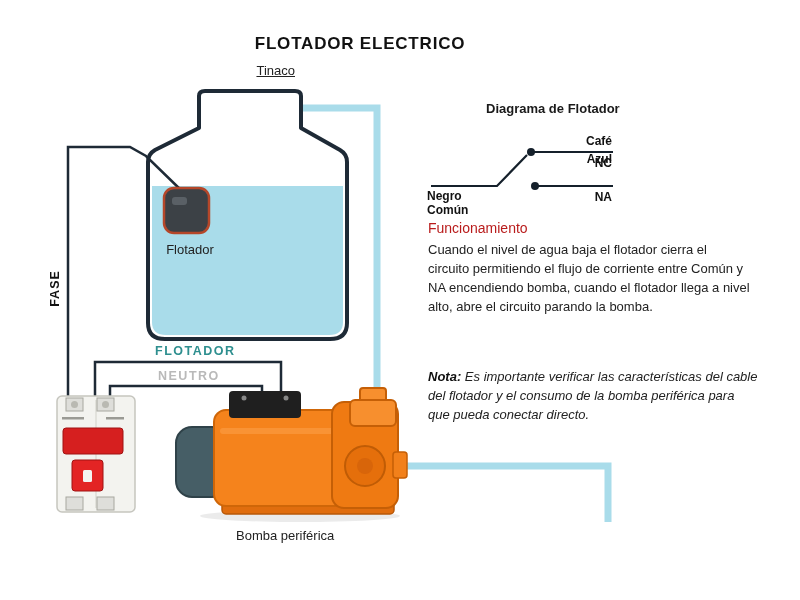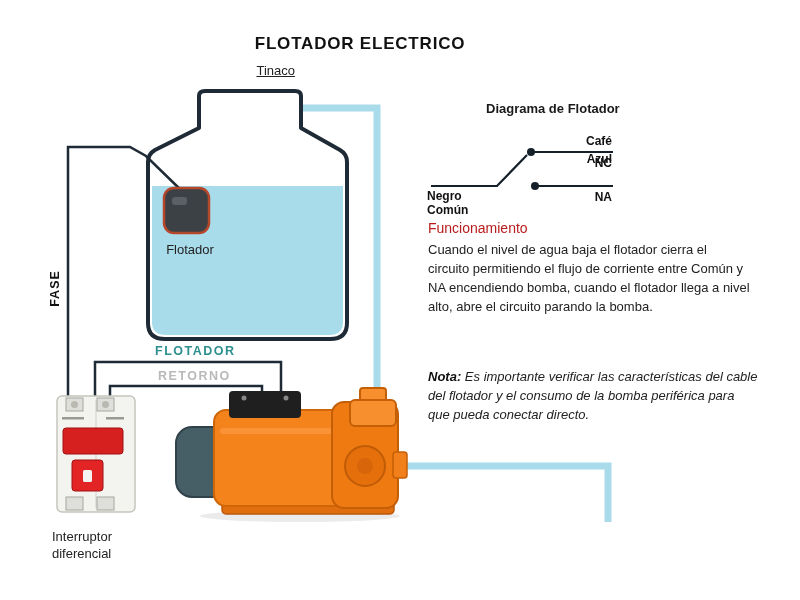--- a/index.html
+++ b/index.html
@@ -105,32 +105,32 @@
       <circle cx="531" cy="152" r="4" fill="#15202b" stroke="none"></circle>
       <circle cx="535" cy="186" r="4" fill="#15202b" stroke="none"></circle>
     </g>
   </svg>
 
   <div class="lbl title">FLOTADOR ELECTRICO</div>
   <div class="lbl tinaco">Tinaco</div>
   <div class="lbl flotador">Flotador</div>
   <div class="lbl fase">FASE</div>
   <div class="lbl retorno">FLOTADOR</div>
-  <div class="lbl neutro">RETORNO</div>
+  <div class="lbl neutro">NEUTRO</div>
 
   <div class="lbl diag-title">Diagrama de Flotador</div>
   <div class="lbl wire-tag cafe">Café</div>
   <div class="lbl wire-tag nc">NC</div>
   <div class="lbl wire-tag azul">Azul</div>
   <div class="lbl wire-tag na">NA</div>
   <div class="lbl negro">Negro</div>
   <div class="lbl comun">Común</div>
 
   <div class="lbl func-head">Funcionamiento</div>
   <div class="lbl func-body">Cuando el nivel de agua baja el flotador cierra el circuito permitiendo el flujo de corriente entre Común y NA encendiendo bomba, cuando el flotador llega a nivel alto, abre el circuito parando la bomba.</div>
 
   <div class="lbl nota">
     <b>Nota:</b>
     <span>Es importante verificar las características del cable del flotador y el consumo de la bomba periférica para que pueda conectar directo.</span>
   </div>
 
-  <div class="lbl breaker-label">Interruptor diferencial</div>
+  <div class="lbl pump-label">Bomba periférica</div>
 </div>
 
 </body></html>

